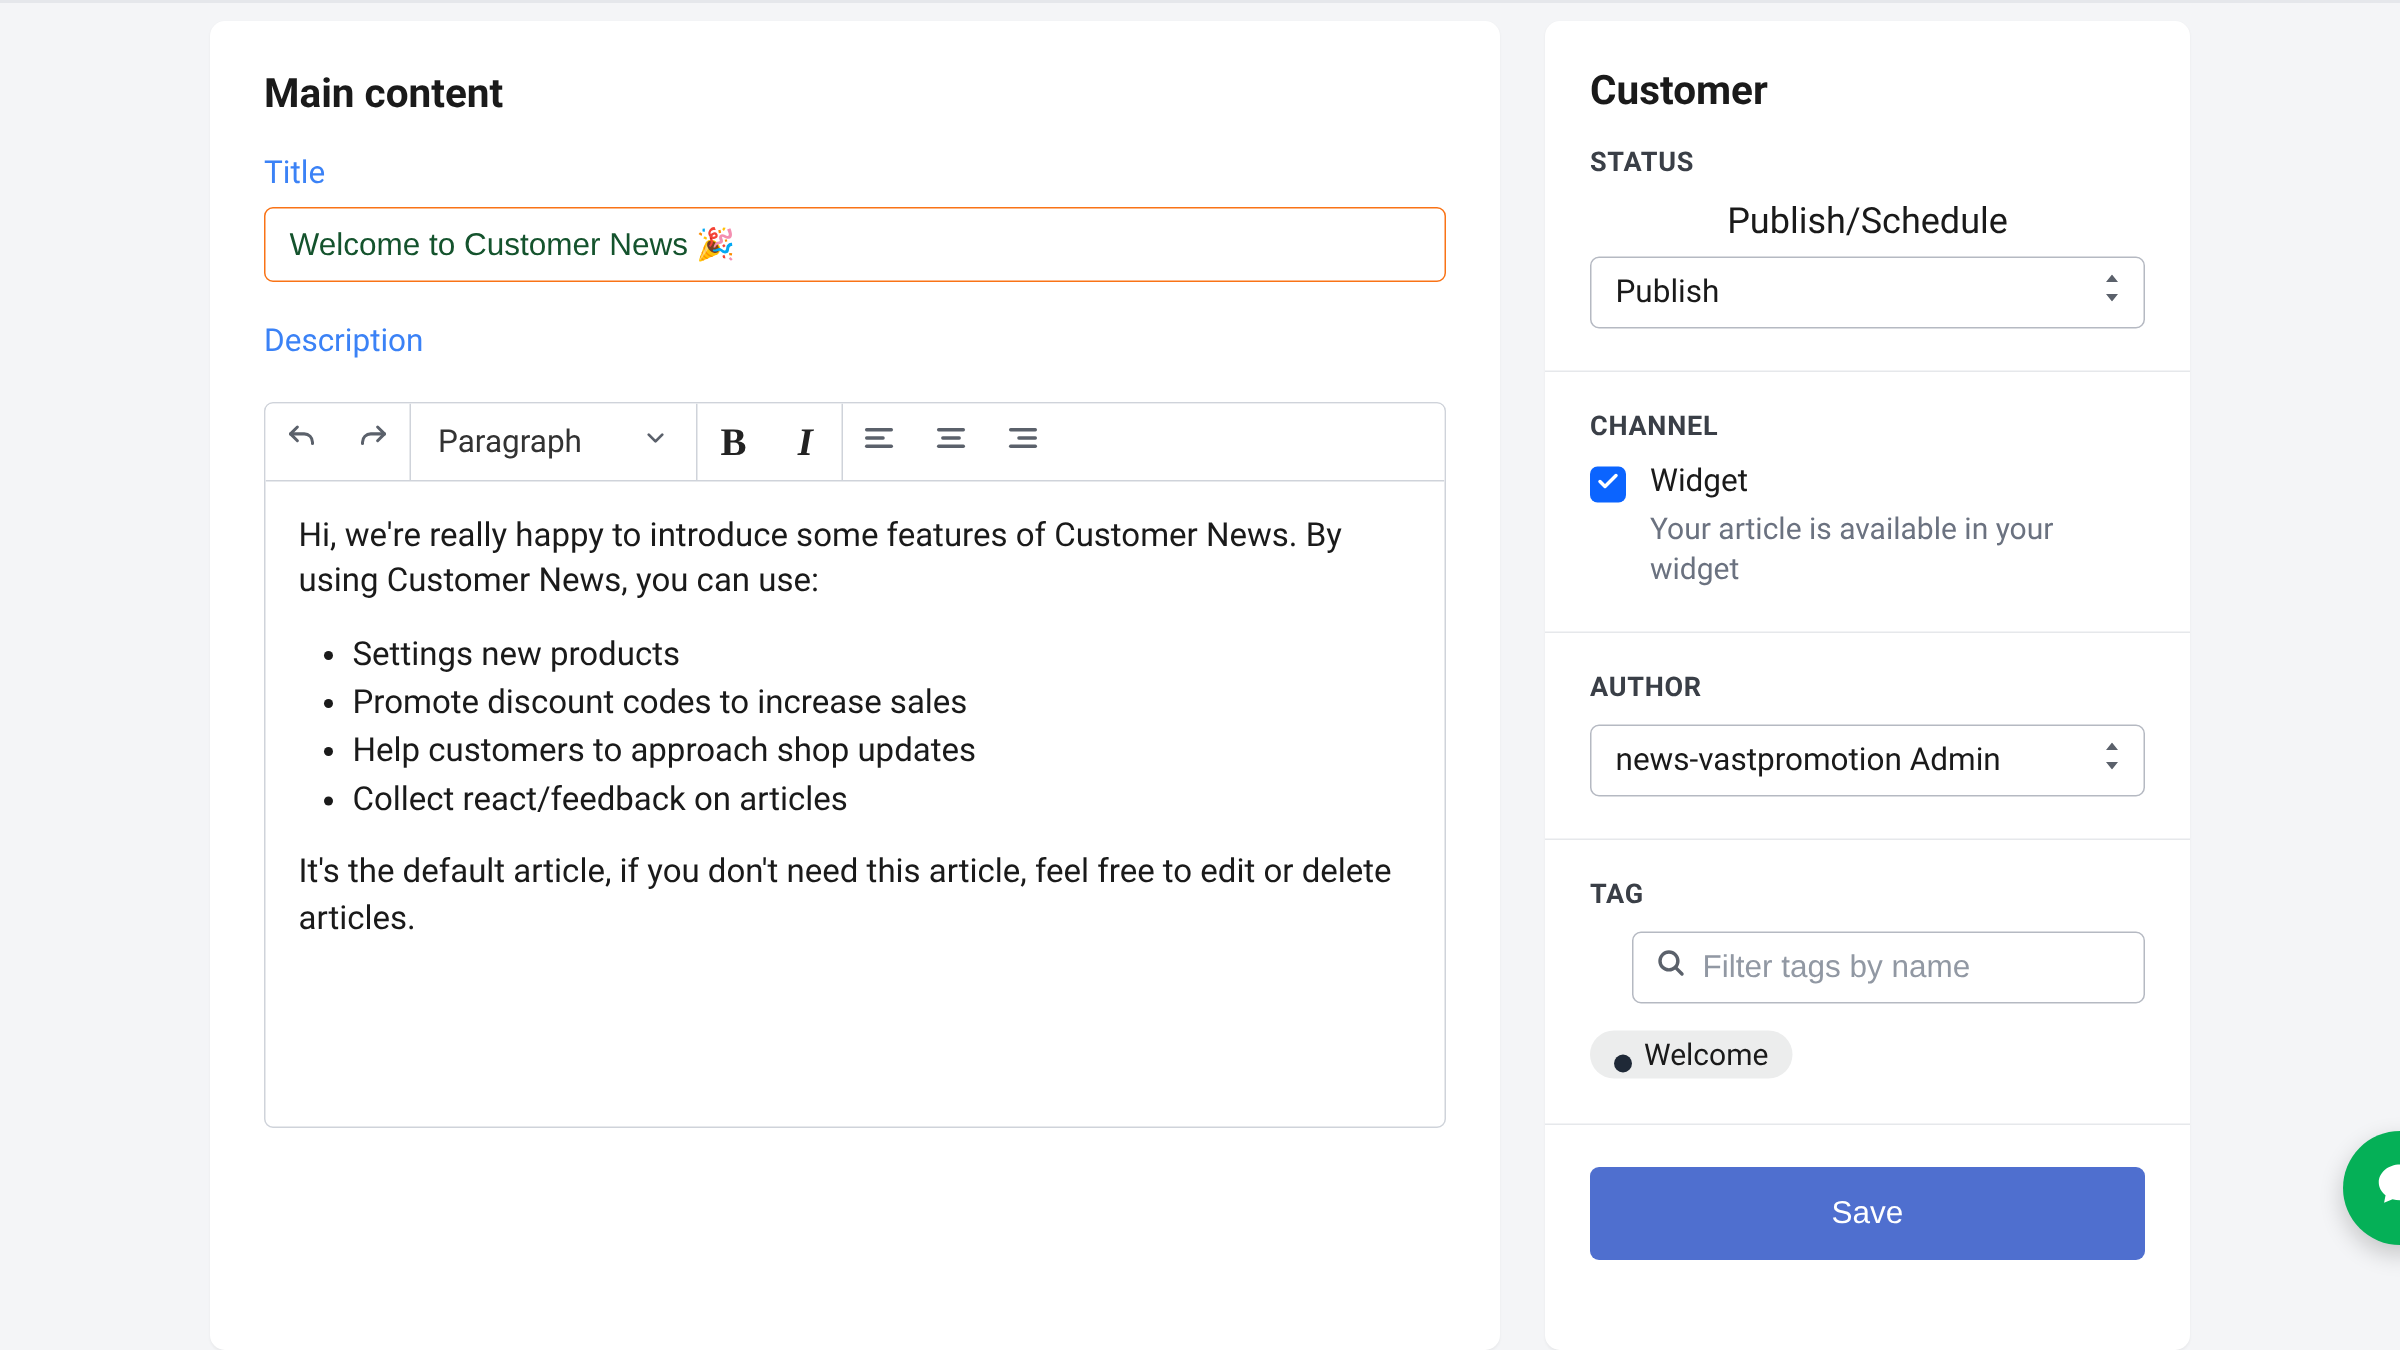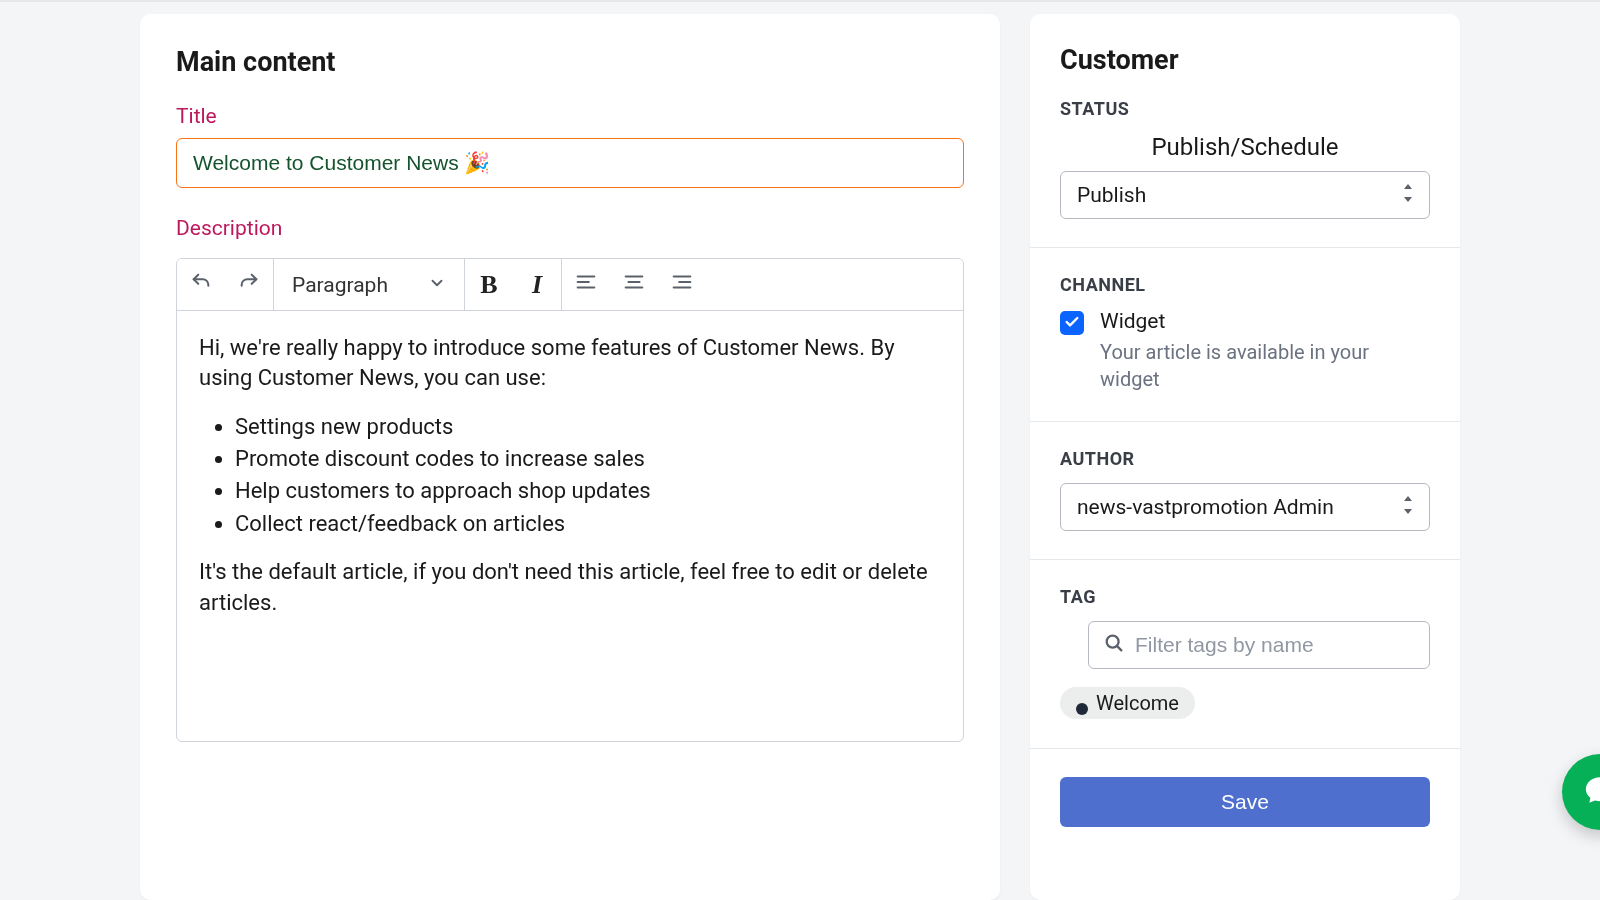--- a/index.html
+++ b/index.html
@@ -27,21 +27,21 @@
   }
   .card-title {
     font-size: 27px;
     font-weight: 700;
     margin-bottom: 26px;
   }
   .field-label {
     font-size: 21px;
     font-weight: 400;
     margin-bottom: 10px;
-    color: #be185d;
+    color: #3b82f6;
   }
   .text-input {
     width: 100%;
     border: 1px solid #f97316;
     border-radius: 6px;
     padding: 12px 16px;
     font-size: 21px;
     color: #14532d;
     background: #fff;
   }
@@ -203,21 +203,21 @@
     width: 12px; height: 12px; border-radius: 50%; background: #1f2937;
   }
   .save-row { padding: 28px 30px 0 30px; }
   .save-btn {
     width: 100%;
     background: #4f6fcf;
     color: #fff;
     border: none;
     border-radius: 6px;
     font-size: 21px;
-    height: 50px;
+    height: 62px;
     cursor: pointer;
   }
   
   .chat-bubble {
     position: fixed;
     right: -38px;
     bottom: 70px;
     width: 76px;
     height: 76px;
     border-radius: 50%;
@@ -231,21 +231,21 @@
 </style>
 </head>
 <body>
 
 <div class="card main-card">
   <div class="card-title">Main content</div>
 
   <label class="field-label">Title</label>
   <input class="text-input mb-lg" type="text" value="Welcome to Customer News 🎉" style="">
 
-  <label class="field-label" style="margin-bottom:18px;">Description</label>
+  <label class="field-label" style="margin-bottom:28px;">Description</label>
 
   <div class="editor">
     <div class="toolbar">
       <div class="toolbar-group">
         <div class="tb-btn">
           <span>
             <svg viewBox="0 0 24 24" fill="none" stroke="currentColor" stroke-width="2.2" stroke-linecap="round" stroke-linejoin="round">
                 <path d="M9 14L4 9l5-5"></path>
                 <path d="M4 9h10a6 6 0 016 6v1"></path>
               </svg>

